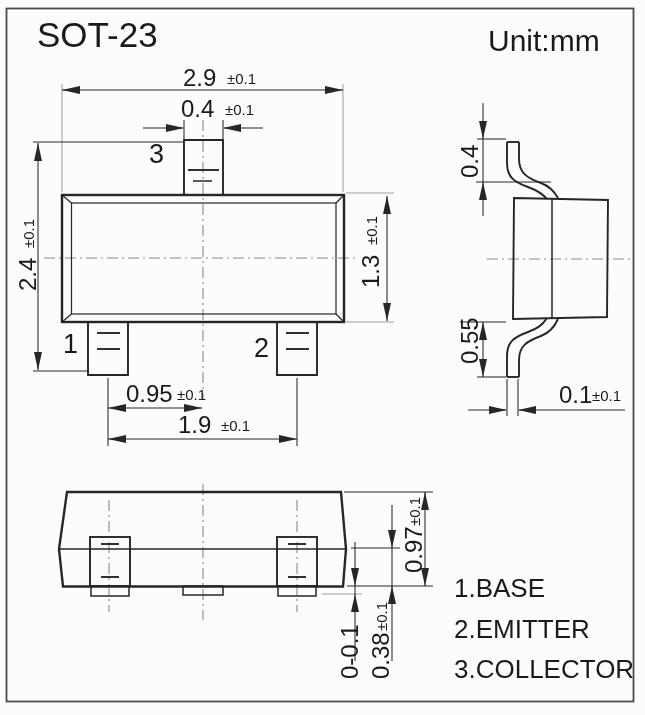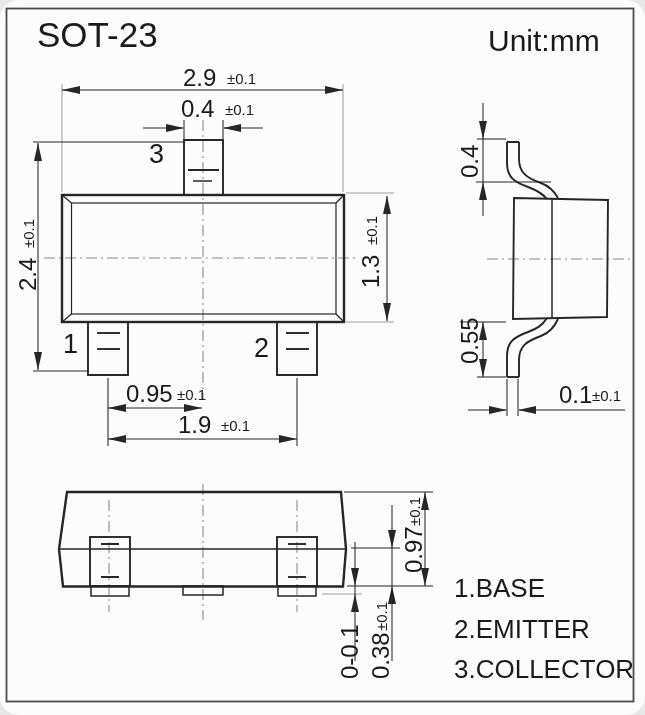--- a/index.html
+++ b/index.html
@@ -1,19 +1,19 @@
 <!DOCTYPE html>
 <html style="--line: #262626; --ext: #9e9e9e; --cl: #8a8a8a; --text: #1a1a1a; --border: #4a4a4a; --bg: #fcfcfc;"><head>
 <meta charset="utf-8">
 <style>
   html,body { margin:0; padding:0; }
   body { background:#e8e8e8; font-family:"Liberation Sans", sans-serif; }
   #page {
     position:relative; width:645px; height:715px;
-    background:var(--bg,#fcfcfc); overflow:hidden;border-radius:19px;
+    background:var(--bg,#fcfcfc); overflow:hidden;
   }
   svg { position:absolute; left:0; top:0; }
   
   .ln  { stroke:var(--line,#262626); fill:none; }
   .w25 { stroke-width:2.4; }
   .w2  { stroke-width:1.9; }
   .w16 { stroke-width:1.5; }
   .w12 { stroke-width:1.2; }
   .w1  { stroke-width:1.05; }
   .ext { stroke:var(--ext,#9e9e9e); stroke-width:1.05; fill:none; }

